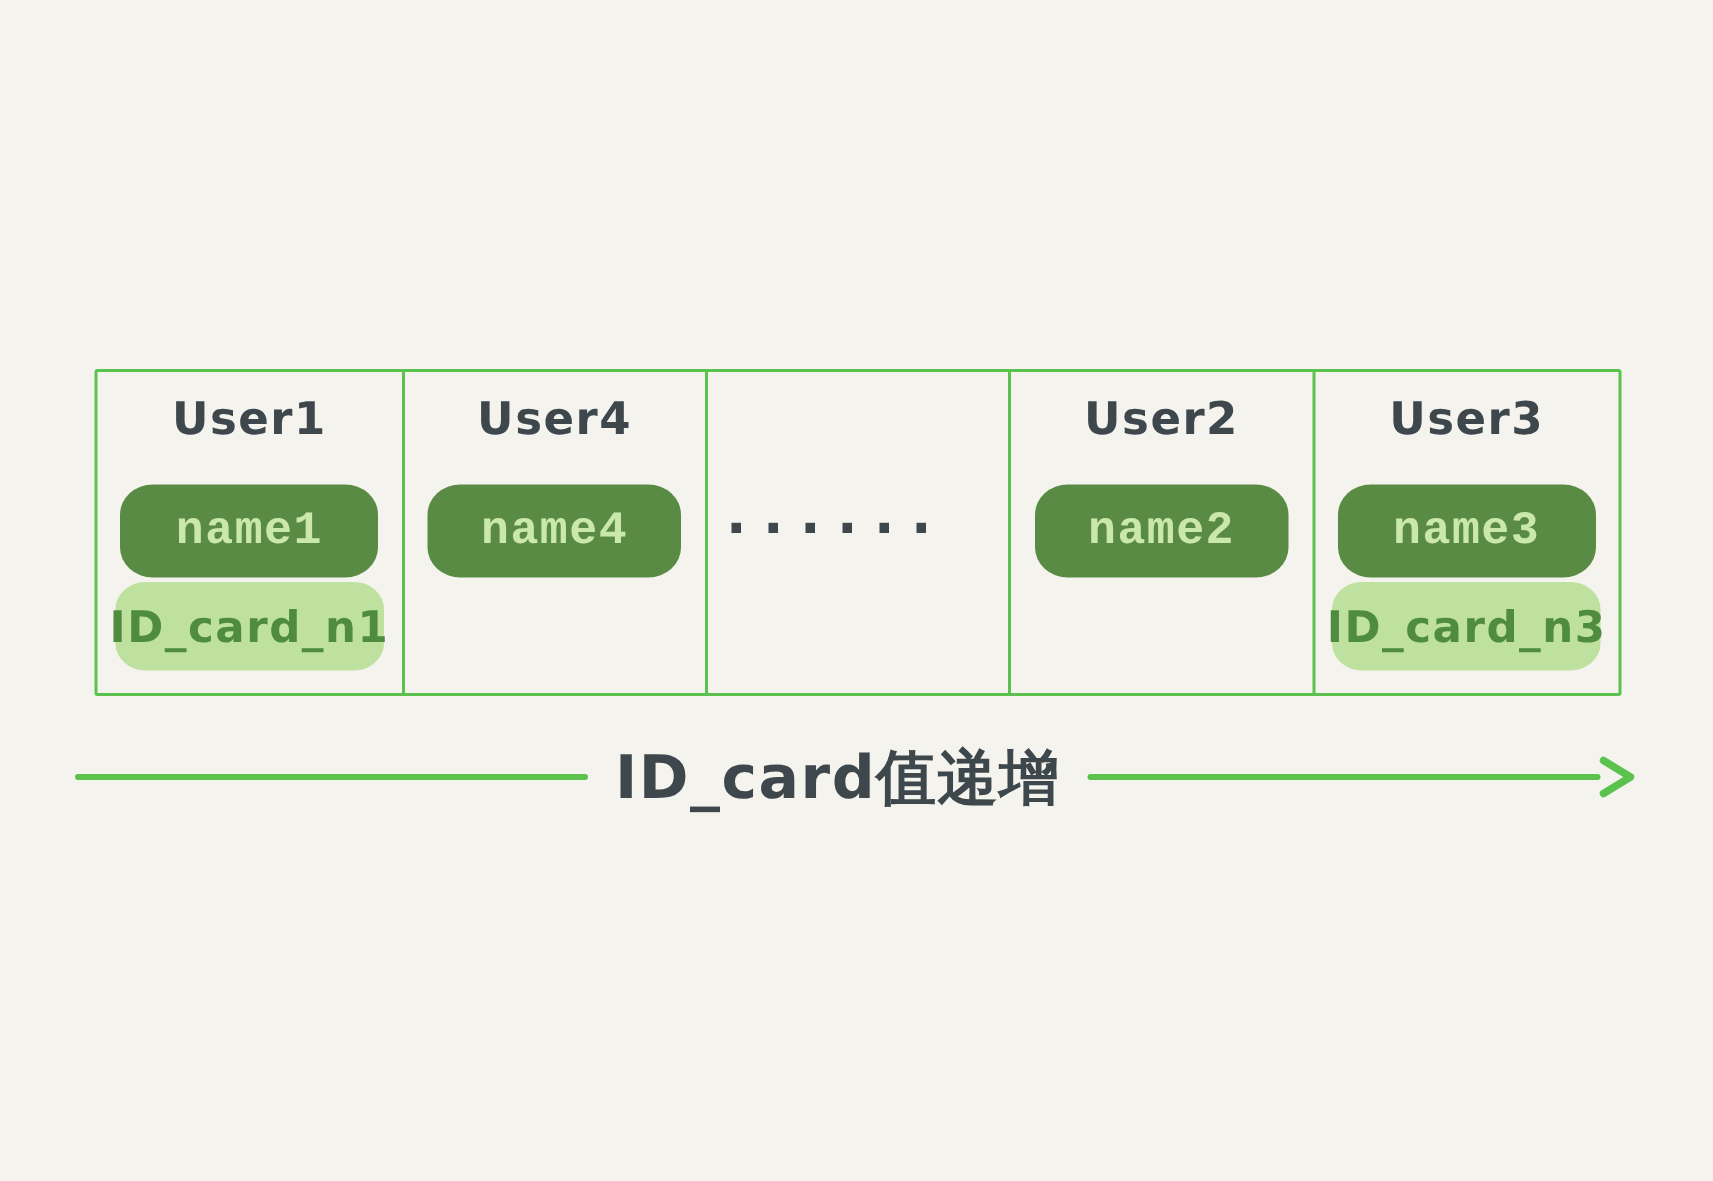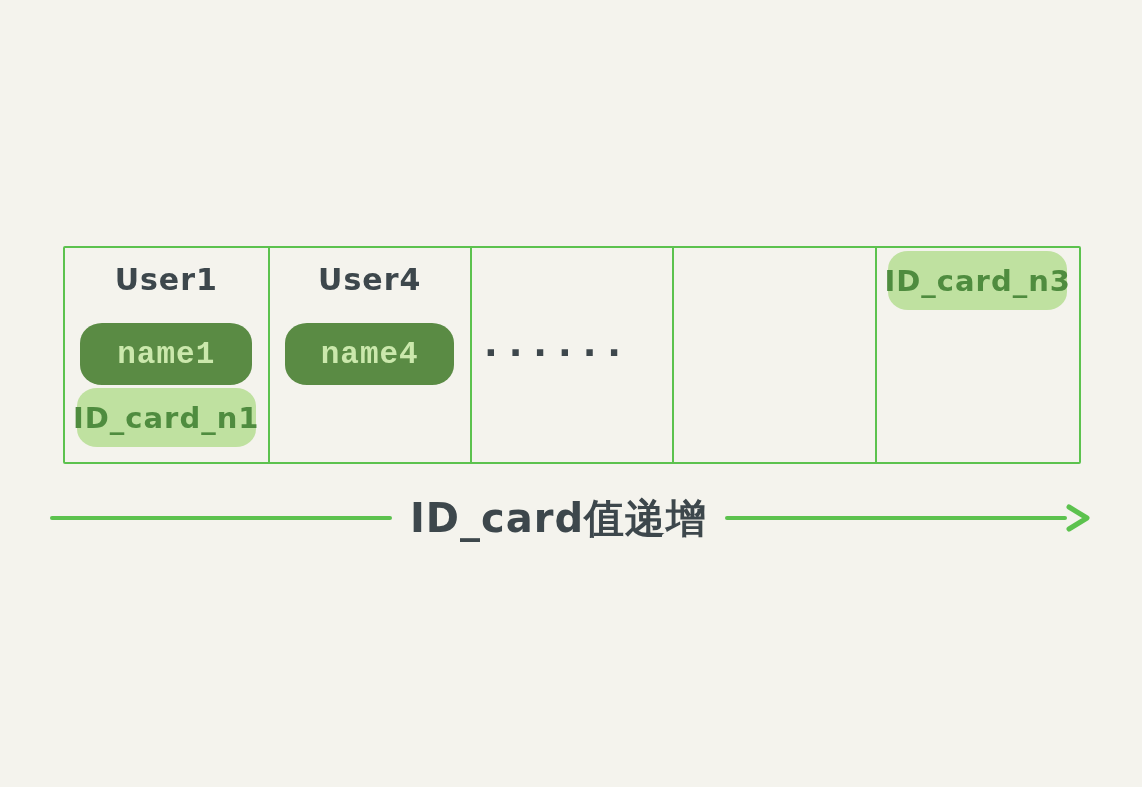--- a/index.html
+++ b/index.html
@@ -131,23 +131,27 @@
     <div class="cell">
       <div class="user-label">User4</div>
       <div class="pill pill-dark">name4</div>
     </div>
 
     <div class="cell cell-ellipsis">
       <div class="ellipsis-dots">......</div>
     </div>
 
     <div class="cell">
+      <div class="user-label">User2</div>
+      <div class="pill pill-dark">name2</div>
     </div>
 
     <div class="cell">
+      <div class="user-label">User3</div>
+      <div class="pill pill-dark">name3</div>
       <div class="pill pill-light">ID_card_n3</div>
     </div>
 
   </div>
 
   <div class="arrow-row">
     <div class="arrow-line"></div>
     <div class="arrow-label">ID_card值递增</div>
     <div class="arrow-line"></div>
     <span class="arrow-head">

